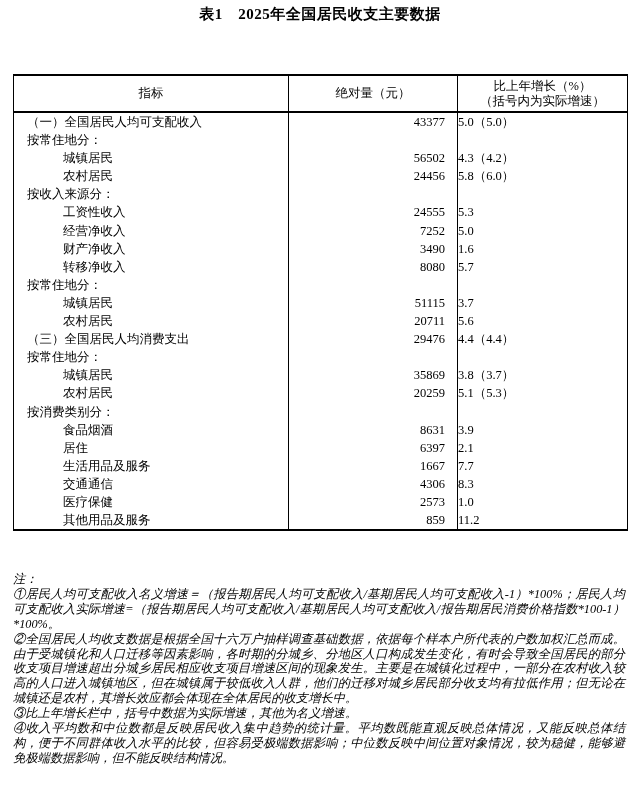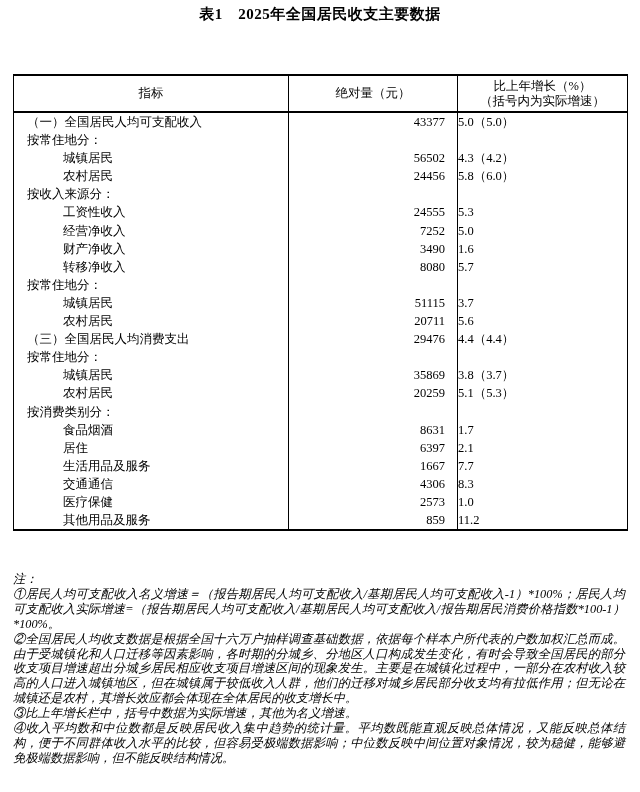--- a/index.html
+++ b/index.html
@@ -159,21 +159,21 @@
       <td class="gro bl">5.1（5.3）</td>
     </tr>
           <tr>
       <td class="lbl indent0">按消费类别分：</td>
       <td class="abs bl"></td>
       <td class="gro bl"></td>
     </tr>
           <tr>
       <td class="lbl indent1">食品烟酒</td>
       <td class="abs bl">8631</td>
-      <td class="gro bl">1.7</td>
+      <td class="gro bl">3.9</td>
     </tr>
           <tr>
       <td class="lbl indent1">居住</td>
       <td class="abs bl">6397</td>
       <td class="gro bl">2.1</td>
     </tr>
           <tr>
       <td class="lbl indent1">生活用品及服务</td>
       <td class="abs bl">1667</td>
       <td class="gro bl">7.7</td>

